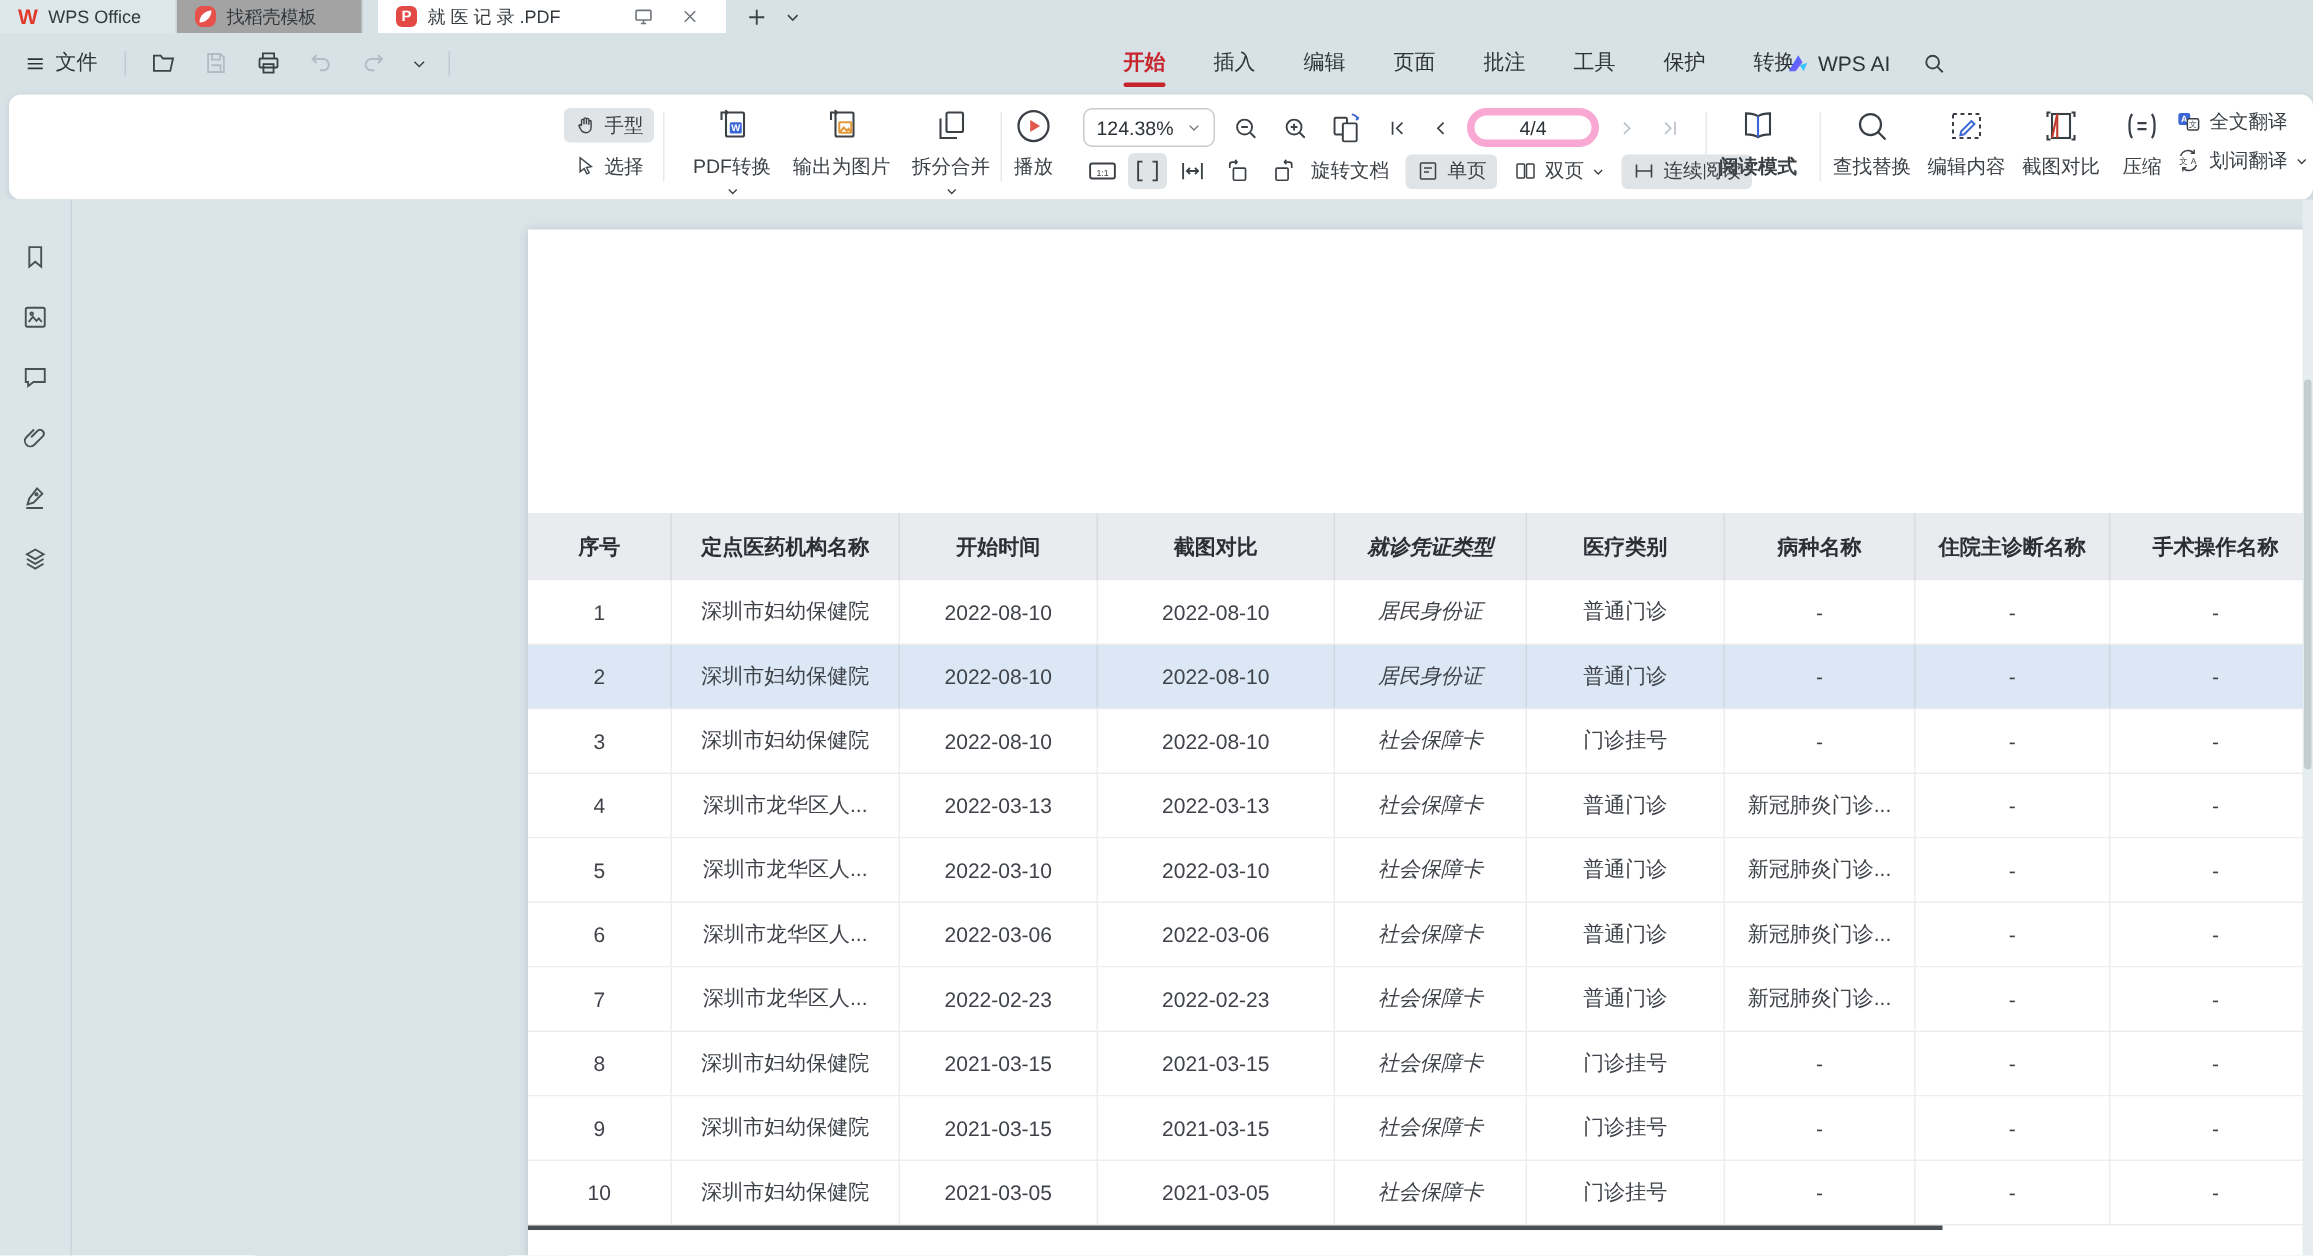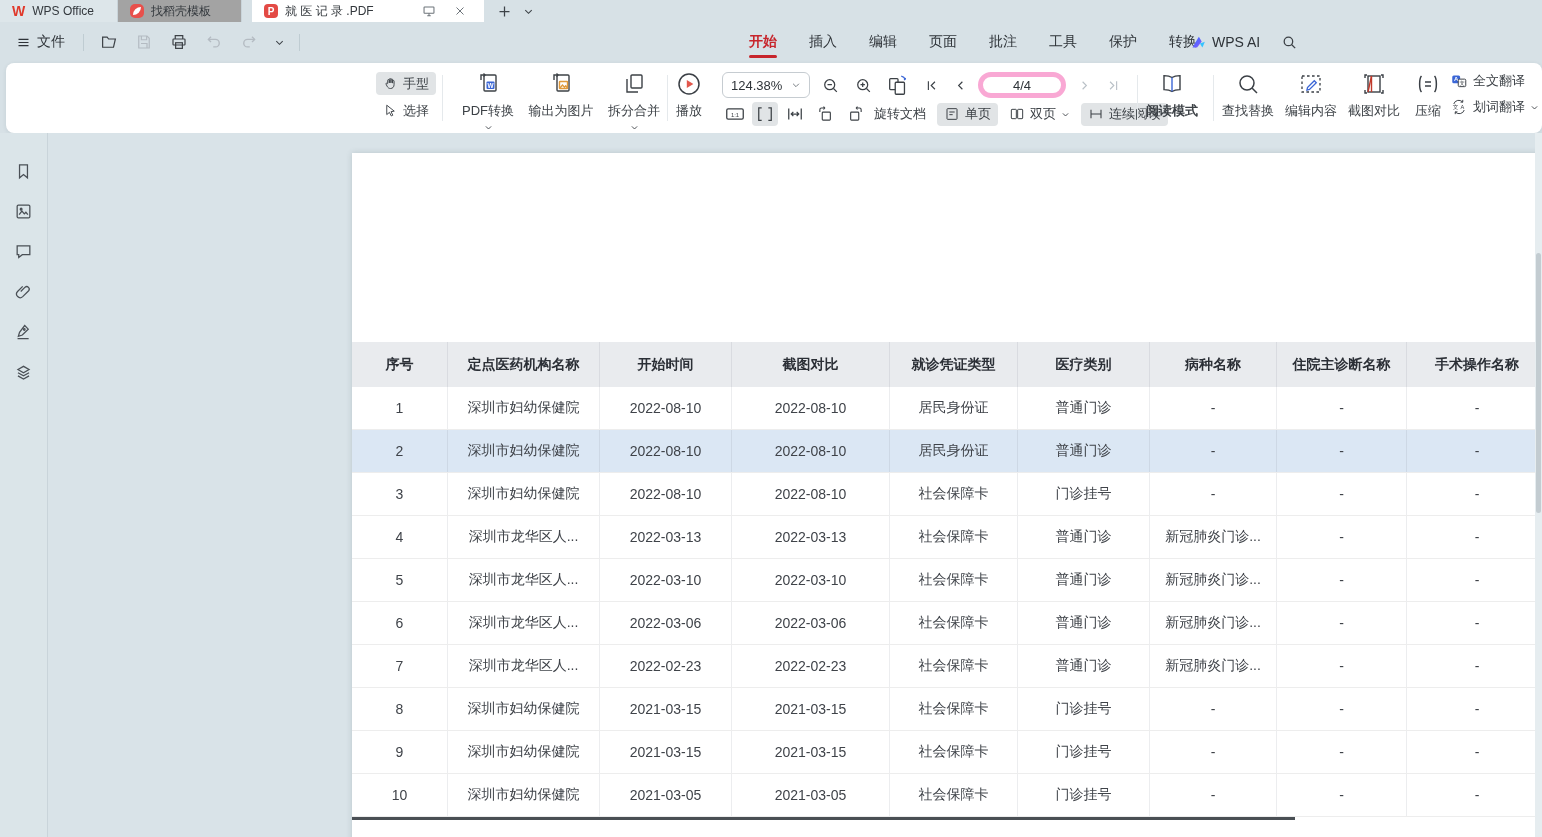--- a/index.html
+++ b/index.html
@@ -75,21 +75,21 @@
     box-shadow:0 0 6px rgba(50,70,80,.18); }
 
   
   .dtable { position:absolute; left:0; top:189px; width:1195px; color:#3f4349; }
   .thead { display:flex; background:#e9ebee; height:45px; }
   .thead .tcell { font-weight:bold; color:#2b2f36; }
   .trow { display:flex; height:43px; background:#fff; border-bottom:1px solid #ededed; }
   .trow.hl { background:#dbe7f4; }
   .tcell { display:flex; align-items:center; justify-content:center; font-size:14px;
     border-right:1px solid rgba(120,130,140,.14); overflow:hidden; white-space:nowrap; }
-  .c0{width:96px;} .c1{width:152px;} .c2{width:132px;} .c3{width:158px;} .c4{width:128px;}
+  .c0{width:96px;} .c1{width:152px;} .c2{width:132px;} .c3{width:158px;} .c4{width:128px;font-style:italic;}
   .c5{width:132px;} .c6{width:127px;} .c7{width:130px;} .c8{width:140px; border-right:none;}
   .tbottom { position:absolute; left:0; top:475px; width:943px; height:3px; background:#4a4f54; }
 
   .vscroll { position:absolute; right:0; top:0; width:7px; height:704px; background:#e6edf0; }
   .vthumb { position:absolute; right:1px; top:120px; width:5px; height:260px; background:#c3ccd1; border-radius:3px; }
 </style>
 </head>
 <body>
 
 <div class="app">

